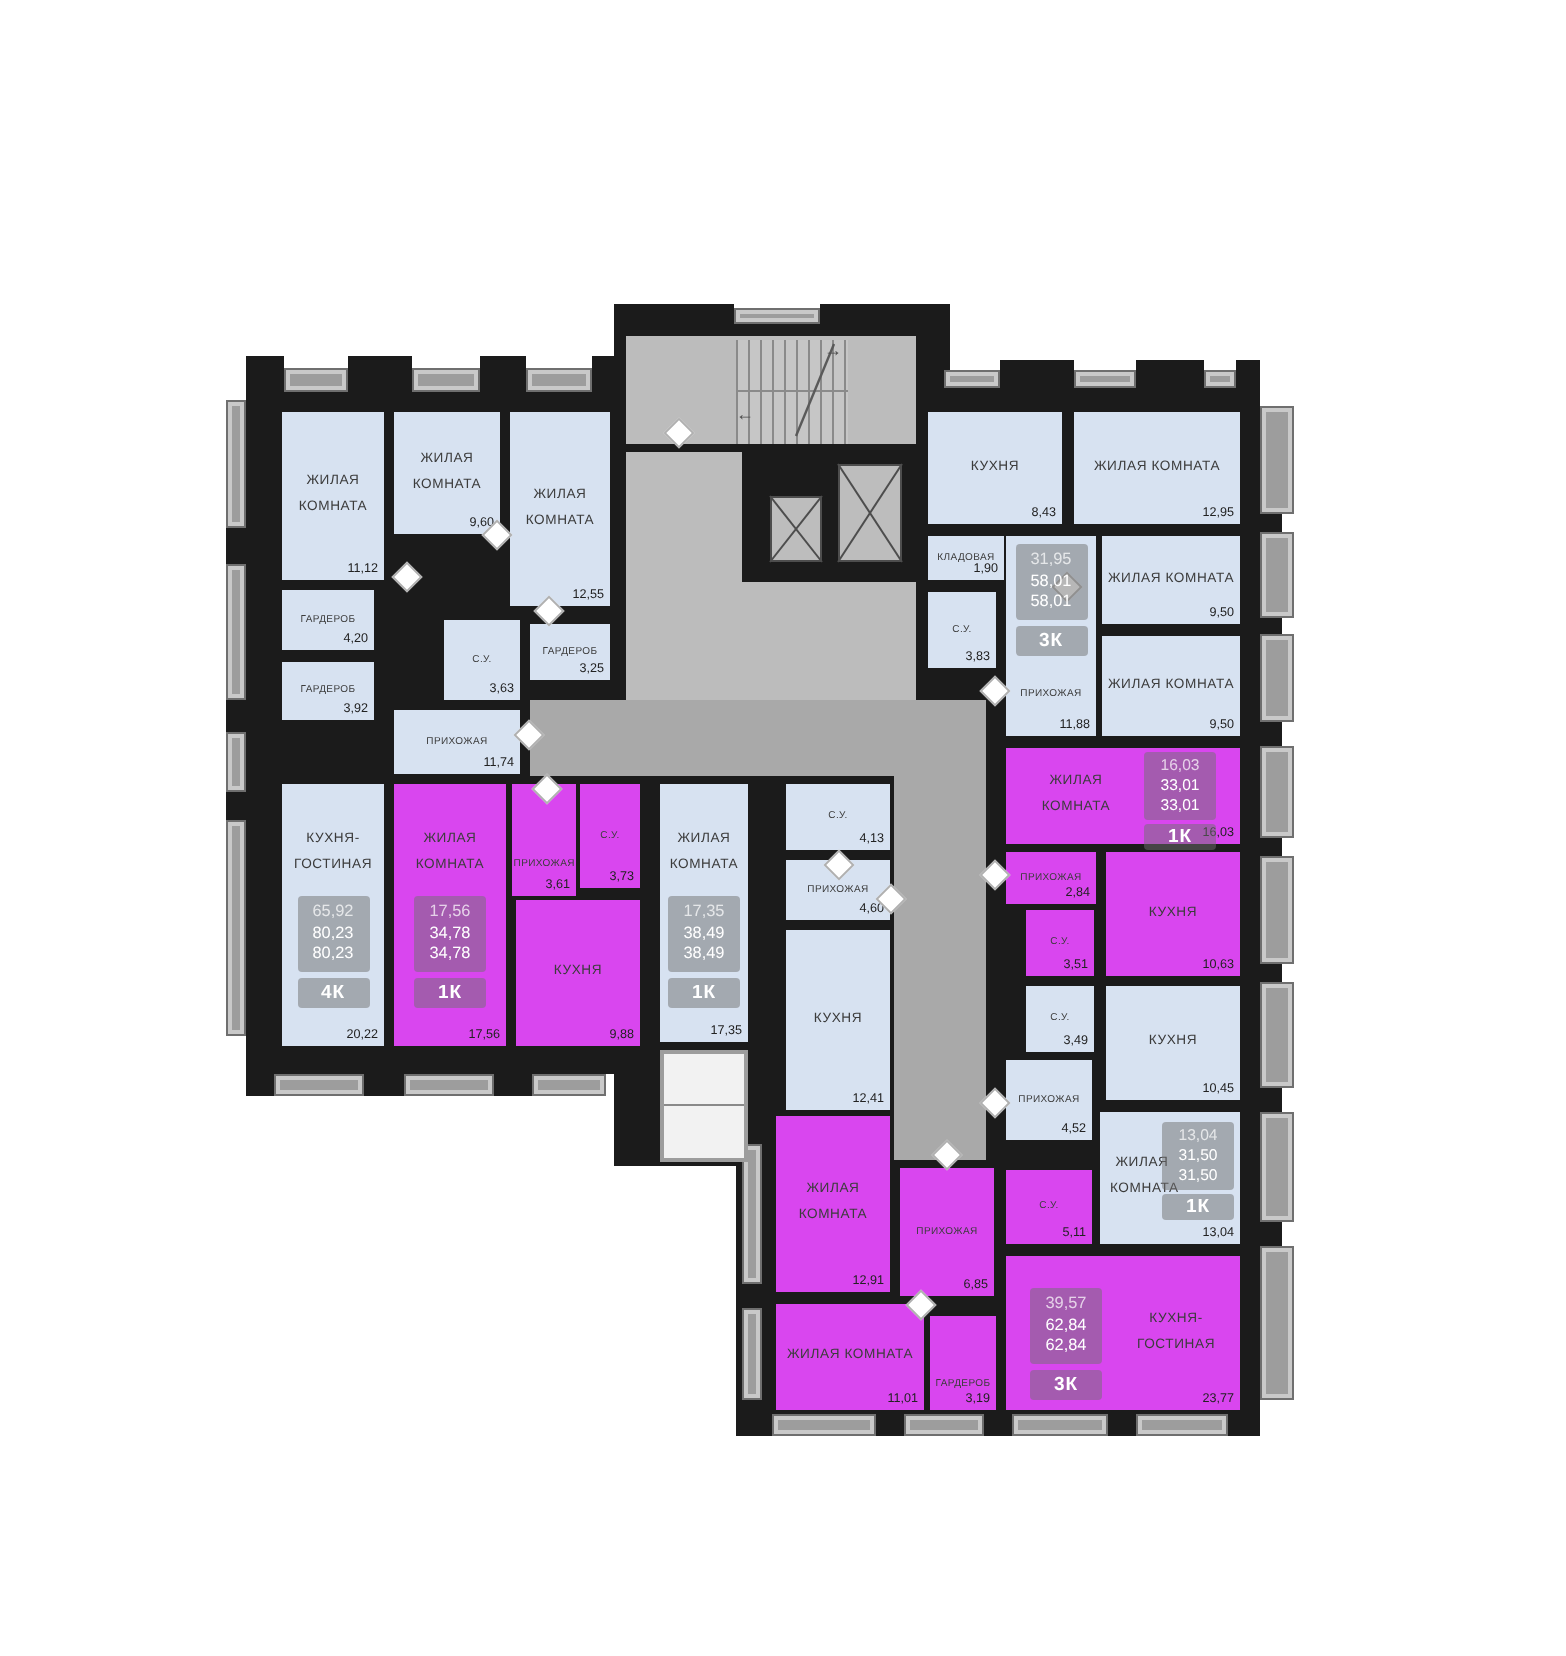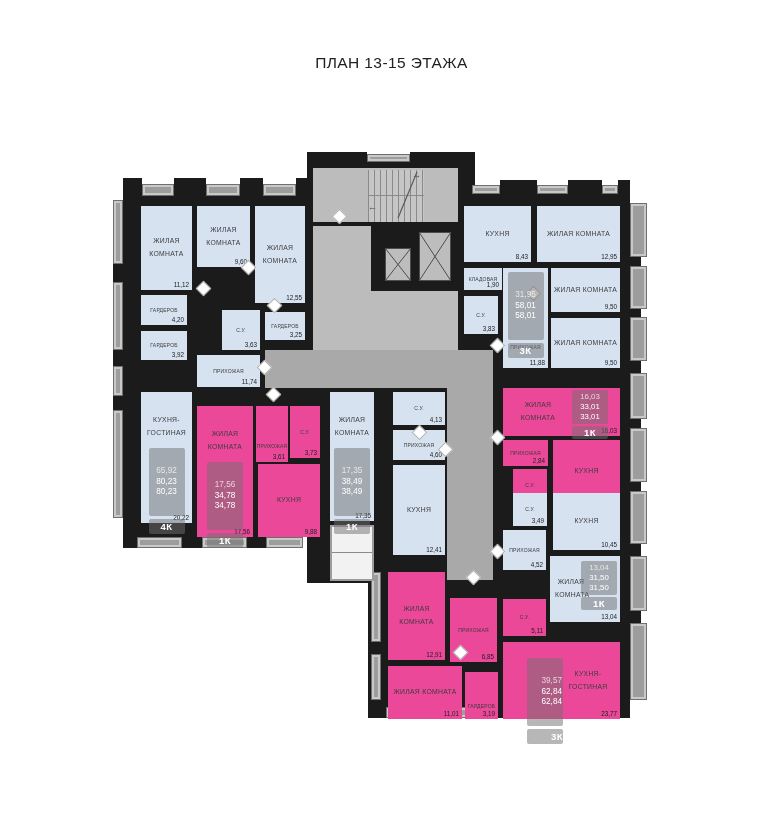--- a/index.html
+++ b/index.html
@@ -11,40 +11,39 @@
   .win{position:absolute;background:#9d9d9d;box-shadow:inset 0 0 0 1px #6f6f6f, inset 0 0 0 3px #c9c9c9;}
   .gray{position:absolute;background:#a9a9a9;}
   .stair-bg{position:absolute;background:#bcbcbc;}
   .treads{position:absolute;background:#c6c6c6;
           background-image:repeating-linear-gradient(90deg,#8a8a8a 0 1px,transparent 1px 6px);}
   .hline{position:absolute;background:#8a8a8a;}
   .shaft{position:absolute;background:#bdbdbd;border:1px solid #4d4d4d;box-sizing:border-box;}
   .balcony{position:absolute;background:#f2f2f2;border:2px solid #9d9d9d;box-sizing:border-box;}
   .room{position:absolute;display:flex;align-items:center;justify-content:center;box-sizing:border-box;}
   .room.blue{background:#d7e2f1;}
-  .room.beige{background:#ec4899;margin-top:14px;}
+  .room.beige{background:#d946ef;}
   .room-name{font-size:6.8px;line-height:1.9;color:#3c3c3c;text-align:center;letter-spacing:.3px;max-width:95%;}
   .room.tiny .room-name{font-size:5px;line-height:1.25;letter-spacing:.2px;}
   .room-area{position:absolute;right:3px;bottom:2px;font-size:6.3px;color:#222;}
   .badge{position:absolute;width:36px;display:flex;flex-direction:column;gap:3px;text-align:center;z-index:5;}
   .badge-nums{background:rgba(112,112,112,.5);border-radius:2px;color:#fff;
-              font-size:8.2px;line-height:1.28;padding:18px 1px;}
+              font-size:8.2px;line-height:1.28;padding:3px 1px;}
   .badge-nums div:first-child{opacity:.72;}
   .badge-type{background:rgba(112,112,112,.5);border-radius:2px;color:#fff;
               font-size:9.5px;font-weight:bold;padding:2px 0;letter-spacing:.5px;}
   .door{position:absolute;width:9px;height:9px;background:#fff;border:1px solid #b0b0b0;
         transform:rotate(45deg);z-index:4;}
   .arrow{position:absolute;font-size:9px;color:#4a4a4a;z-index:4;}
   .overlay{position:absolute;left:0;top:0;z-index:3;pointer-events:none;}
 </style>
 </head>
 <body>
 
 <div class="canvas">
-  <div class="title">ПЛАН 13-15 ЭТАЖА</div>
 
   <div class="blk" style="left:123px;top:185px;width:212px;height:352px;"></div>
   <div class="blk" style="left:307px;top:160px;width:168px;height:423px;"></div>
   <div class="blk" style="left:453px;top:192px;width:177px;height:526px;"></div>
   <div class="blk" style="left:368px;top:543px;width:112px;height:175px;"></div>
 
   <div class="blk" style="left:123px;top:178px;width:19px;height:18px;"></div>
   <div class="blk" style="left:174px;top:178px;width:32px;height:18px;"></div>
   <div class="blk" style="left:240px;top:178px;width:23px;height:18px;"></div>
   <div class="blk" style="left:296px;top:178px;width:16px;height:18px;"></div>
@@ -309,21 +308,21 @@
     <div class="room-name">ЖИЛАЯ КОМНАТА</div>
     <div class="room-area">11,01</div>
   </div>
   <div class="room beige tiny" style="left:465px;top:658px;width:33px;height:47px;align-items:flex-end;">
     <div class="room-name" style="margin-bottom:10px;">ГАРДЕРОБ</div>
     <div class="room-area">3,19</div>
   </div>
   <div class="room beige" style="left:503px;top:628px;width:117px;height:77px;justify-content:flex-end;">
     <div class="room-name" style="margin-right:10px;max-width:44px;">КУХНЯ-ГОСТИНАЯ</div>
     <div class="room-area">23,77</div>
-    <div class="badge" style="left:24px;top:16px;text-align:right;">
+    <div class="badge" style="left:12px;top:16px;">
       <div class="badge-nums">
         <div>39,57</div>
         <div>62,84</div>
         <div>62,84</div>
       </div>
       <div class="badge-type">3К</div>
     </div>
   </div>
 
   <div class="door" style="left:259px;top:362px;"></div>

